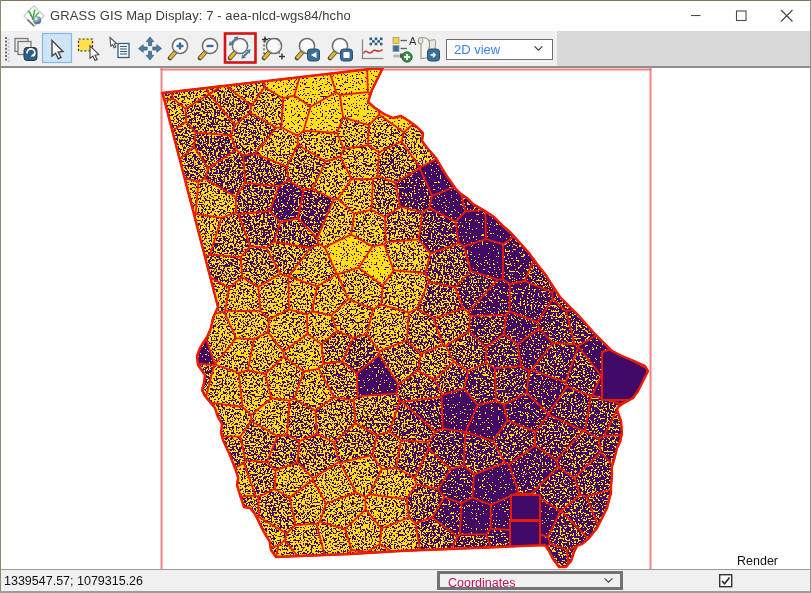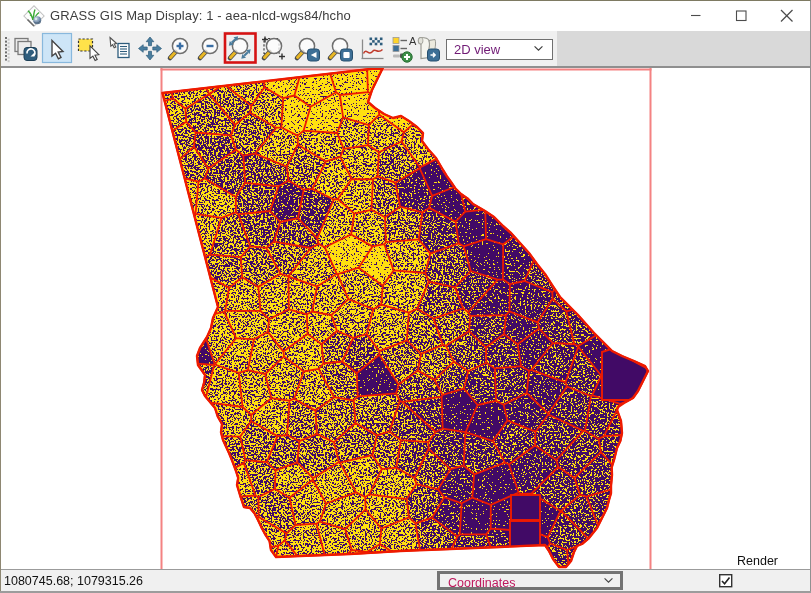--- a/index.html
+++ b/index.html
@@ -4,21 +4,21 @@
 body{width:811px;height:593px;position:relative;font-family:"Liberation Sans",sans-serif;
  background:#fff;overflow:hidden}
 #frame{position:absolute;left:0;top:0;width:811px;height:593px;
  border-top:1px solid #7e7a62;border-left:1px solid #8e8772;border-right:1px solid #919191;box-sizing:border-box}
 #title{position:absolute;left:1px;top:1px;width:809px;height:30px;background:#fff}
 #titletext{position:absolute;left:50px;top:8px;font-size:13px;color:#3e3e3e;letter-spacing:0.1px}
 #tbar{position:absolute;left:1px;top:31px;width:809px;height:35px;background:#d9d9d9}
 #tbarleft{position:absolute;left:0;top:0;width:556px;height:35px;background:#f0f0f0}
 #tbarline{position:absolute;left:1px;top:66px;width:809px;height:2px;background:#8f8f8f}
 #canvas{position:absolute;left:1px;top:68px;width:809px;height:501px;background:#fff}
-#dd2d{position:absolute;left:446px;top:39px;width:107px;height:21px;background:#fff;border:1px solid #707070;font-size:13px;color:#701a75;line-height:19px;padding-left:7px;box-sizing:border-box}
+#dd2d{position:absolute;left:446px;top:39px;width:107px;height:21px;background:#fff;border:1px solid #707070;font-size:13px;color:#3b82f6;line-height:19px;padding-left:7px;box-sizing:border-box}
 #status{position:absolute;left:1px;top:569px;width:809px;height:22px;background:#f0f0f0;border-top:1px solid #9b9b9b;box-sizing:border-box}
 #coords{position:absolute;left:4px;top:574px;font-size:12.5px;color:#111}
 #ddcoord{position:absolute;left:437px;top:571px;width:186px;height:19px;background:#f0f0f0;border:3px solid #737373;font-size:12.5px;color:#be185d;line-height:18px;padding-left:8px;box-sizing:border-box}
 #renderlbl{position:absolute;left:737px;top:554px;font-size:12.5px;color:#111}
 #botborder{position:absolute;left:0px;top:591px;width:811px;height:2px;background:#9c9c9c}
 </style></head><body>
 <div id="frame"></div>
 <div id="title"></div>
 <svg style="position:absolute;left:23px;top:5px" width="22" height="22" viewBox="0 0 22 22">
     <defs>
@@ -33,21 +33,21 @@
     <g stroke="#3aaa35" fill="none">
       <path d="M10,15 C9,10.5 7,7.5 5,5.8" stroke-width="1.5"></path>
       <path d="M10.5,15 C10.5,10 11,7 12,4.6" stroke-width="1.4"></path>
       <path d="M11,15 C12.5,10.5 14.5,8.5 16.2,7.5" stroke-width="1.2"></path>
       <path d="M10.2,15 C9.5,12 8.5,11 6.8,10.2" stroke-width="1.0"></path>
     </g>
     <circle cx="14.2" cy="15.2" r="4" fill="url(#glb)"></circle>
     <path d="M10.5,16.5 a4,4 0 0 0 6.5,-0.5" stroke="#3c4f63" stroke-width="0.8" fill="none" opacity="0.6"></path>
     <circle cx="13" cy="14" r="1.2" fill="#dfe7ef" opacity="0.9"></circle>
   </svg>
-<div id="titletext">GRASS GIS Map Display: 1 - aea-nlcd-wgs84/hcho</div>
+<div id="titletext">GRASS GIS Map Display: 7 - aea-nlcd-wgs84/hcho</div>
 <svg style="position:absolute;left:680px;top:0px" width="125" height="31" viewBox="680 0 125 31">
     <line x1="691" y1="15.5" x2="700.5" y2="15.5" stroke="#4c4c4c" stroke-width="1.1"></line>
     <rect x="736.5" y="11" width="9.5" height="9.5" fill="none" stroke="#4c4c4c" stroke-width="1.1"></rect>
     <g stroke="#4c4c4c" stroke-width="1.2">
       <line x1="781" y1="10" x2="792.5" y2="21.5"></line>
       <line x1="792.5" y1="10" x2="781" y2="21.5"></line>
     </g>
   </svg>
 <div id="tbar">
     <div id="tbarleft"></div>
@@ -1426,21 +1426,21 @@
       <rect x="511" y="495" width="29" height="25"></rect>
       <rect x="510" y="521" width="30" height="26"></rect>
     </g>
     <path d="M162.5,93.0 L383.0,67.5 L372.0,90.0 L368.0,102.0 L375.0,108.0 L384.0,114.0 L393.0,118.0 L401.0,116.0 L409.0,121.0 L417.0,127.0 L423.0,133.0 L422.0,141.0 L428.0,149.0 L436.0,158.0 L443.0,170.0 L446.8,176.1 L451.0,182.0 L455.4,188.5 L461.0,194.0 L467.5,198.4 L473.0,204.0 L485.0,211.0 L494.0,217.0 L503.0,226.0 L511.0,233.0 L520.0,243.0 L529.0,253.0 L537.0,264.0 L545.0,274.0 L552.0,285.0 L556.0,291.0 L560.0,297.0 L569.0,306.0 L578.0,315.0 L586.0,324.0 L594.0,333.0 L603.0,342.0 L612.0,351.0 L622.0,356.0 L634.0,361.0 L645.0,366.0 L648.0,371.0 L643.0,381.0 L638.0,391.0 L633.0,398.0 L624.0,403.0 L618.0,407.0 L617.0,410.0 L621.0,421.0 L622.0,433.0 L620.4,440.8 L617.0,448.0 L614.0,460.0 L611.7,467.3 L612.0,475.0 L611.0,486.0 L611.0,493.1 L609.0,500.0 L607.0,508.0 L601.0,520.0 L597.0,528.0 L589.0,538.0 L582.0,544.0 L577.0,546.0 L574.0,552.0 L571.0,561.0 L566.0,567.0 L559.0,567.0 L553.0,559.0 L549.0,551.0 L545.0,545.0 L500.0,547.0 L450.0,549.0 L400.0,551.0 L350.0,554.0 L300.0,556.0 L276.0,557.0 L271.0,550.0 L269.6,541.2 L265.0,534.0 L261.3,527.1 L258.0,520.0 L254.7,513.6 L250.0,508.0 L244.0,507.0 L240.0,495.0 L237.0,485.0 L238.2,477.9 L236.0,471.0 L232.6,461.9 L229.0,453.0 L226.0,446.5 L223.0,440.0 L221.0,432.1 L222.0,424.0 L217.7,416.3 L215.0,408.0 L210.0,402.0 L205.0,396.0 L202.0,390.0 L204.1,382.6 L205.0,375.0 L198.0,365.0 L197.0,356.0 L200.0,348.0 L207.0,337.0 L211.0,328.0 L213.0,318.0 L218.0,307.0 Z" fill="none" stroke="#ee1b00" stroke-width="2.4" stroke-linejoin="round"></path>
   </svg>
 <div id="dd2d">2D view</div>
 <svg style="position:absolute;left:533px;top:45px" width="11" height="7" viewBox="0 0 12 8">
     <path d="M1.5,1.5 L6,6 L10.5,1.5" fill="none" stroke="#3c3c3c" stroke-width="1.3"></path>
   </svg>
 <div id="status"></div>
-<div id="coords">1080745.68; 1079315.26</div>
+<div id="coords">1339547.57; 1079315.26</div>
 <div id="ddcoord">Coordinates</div>
 <svg style="position:absolute;left:603px;top:577px" width="11" height="7" viewBox="0 0 12 8">
     <path d="M1.5,1.5 L6,6 L10.5,1.5" fill="none" stroke="#444" stroke-width="1.3"></path>
   </svg>
 <svg style="position:absolute;left:719px;top:573.5px" width="14" height="14" viewBox="0 0 14 14">
     <rect x="0.7" y="0.7" width="12" height="12" fill="#fff" stroke="#333" stroke-width="1.4"></rect>
     <path d="M3,7 L5.6,9.8 L10.5,3.6" fill="none" stroke="#222" stroke-width="1.6"></path>
   </svg>
 <div id="renderlbl">Render</div>
 <div id="botborder"></div>

